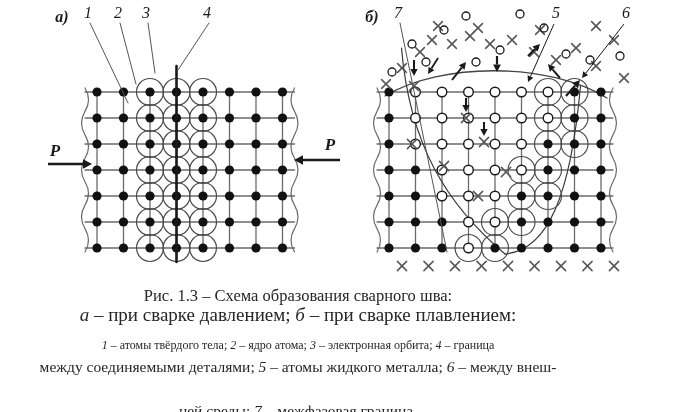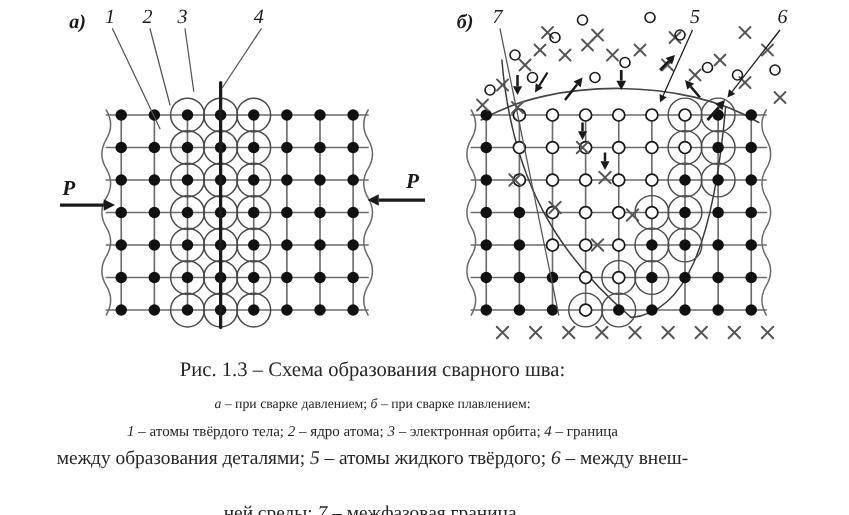--- a/index.html
+++ b/index.html
@@ -4,21 +4,21 @@
 <style>
   html,body{margin:0;padding:0;background:#ffffff;}
   body{width:679px;height:412px;overflow:hidden;
        font-family:"Liberation Serif","DejaVu Serif",serif;color:#1a1a1a;}
   #fig{position:relative;width:679px;height:412px;}
   #canvas{position:absolute;left:0;top:0;}
   .cap{position:absolute;left:0;width:596px;text-align:center;
        font-family:"Liberation Serif","DejaVu Serif",serif;
        color:#262626;white-space:pre;}
   #cap-title{top:286px;font-size:16.5px;}
-  #cap-sub{top:317px;font-size:11px;font-family:Liberation Serif, serif;}
+  #cap-sub{top:304px;font-size:19px;font-family:Liberation Serif, serif;}
   #cap-l1{top:338px;font-size:12px;}
   #cap-l2{top:358px;font-size:15.5px;}
   #cap-l3{top:378px;font-size:15.5px;margin-top:24px;}
   .it{font-style:italic;}
 </style>
 </head>
 <body>
 
 <div id="fig">
   <svg id="canvas" width="679" height="412">
@@ -432,16 +432,16 @@
         <polygon points="582,78 583.2208647628754,71.34839198157549 588.1464225993036,75.1793814099086" fill="#1a1a1a"></polygon>
       </g>
     </svg>
 
   <div class="cap" id="cap-title">Рис. 1.3 – Схема образования сварного шва:</div>
 
   <div class="cap" id="cap-sub"><span class="it">а</span><span> – при сварке давлением; </span><span class="it">б</span><span> – при сварке плавлением:</span></div>
 
   <div class="cap" id="cap-l1"><span class="it">1</span><span> – атомы твёрдого тела; </span><span class="it">2</span><span> – ядро атома; </span><span class="it">3</span><span> – электронная орбита; </span><span class="it">4</span><span> – граница</span></div>
 
-  <div class="cap" id="cap-l2"><span>между образования деталями; </span><span class="it">5</span><span> – атомы жидкого твёрдого; </span><span class="it">6</span><span> – между внеш-</span></div>
+  <div class="cap" id="cap-l2"><span>между соединяемыми деталями; </span><span class="it">5</span><span> – атомы жидкого металла; </span><span class="it">6</span><span> – между внеш-</span></div>
 
   <div class="cap" id="cap-l3"><span>ней среды; </span><span class="it">7</span><span> – межфазовая граница.</span></div>
 </div>
 
 </body></html>

